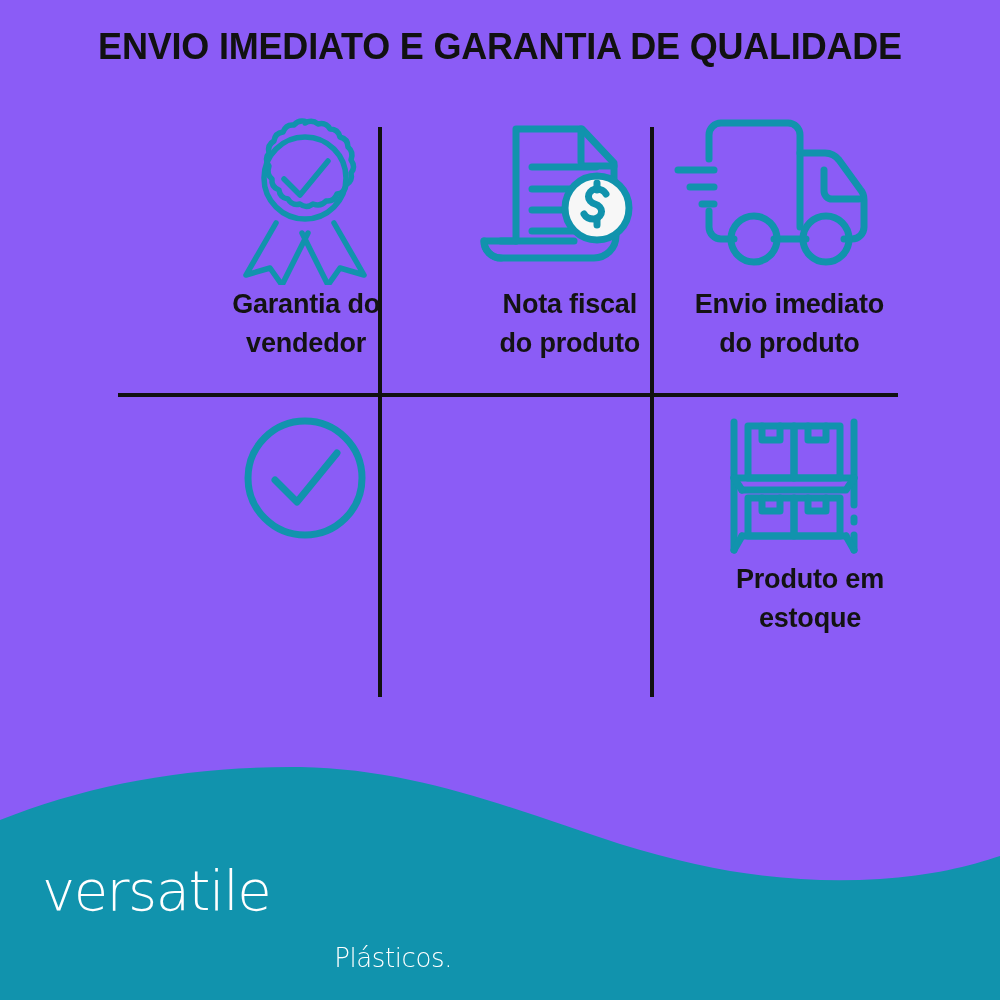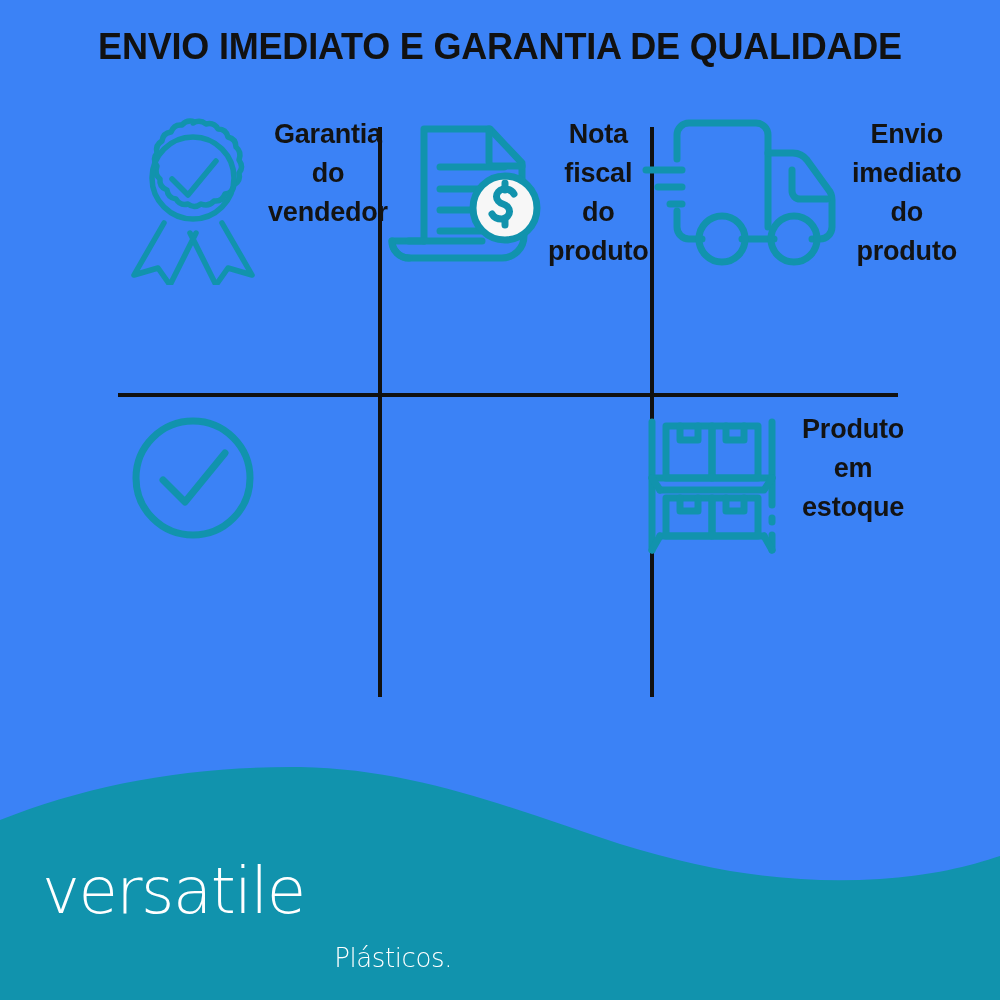--- a/index.html
+++ b/index.html
@@ -6,21 +6,21 @@
   * { margin:0; padding:0; box-sizing:border-box; }
   html, body {
     width:1000px; height:1000px;
     background:#f7f7f7;
     font-family:"Liberation Sans", sans-serif;
     overflow:hidden;
   }
   #page {
     position:relative;
     width:1000px; height:1000px;
-    background:#3b82f6;
+    background:#8b5cf6;
   }
 
   
   .title {
     position:absolute;
     left:0; top:26px;
     width:1000px;
     text-align:center;
     font-family:"Liberation Sans", sans-serif;
     font-weight:bold;
@@ -33,21 +33,22 @@
   
   .grid {
     position:absolute;
     left:118px; top:115px;
     width:780px; height:584px;
   }
   .cell {
     position:absolute;
     width:262px;
     display:flex;
-    align-items:flex-start;
+    flex-direction:column;
+    align-items:flex-end;
   }
   .cell.c0 { left:0px; }
   .cell.c1 { left:260px; }
   .cell.c2 { left:504px; }
   .cell.r0 { top:0px;   height:279px; }
   .cell.r1 { top:295px; height:289px; }
 
   .icon-wrap {
     height:170px;
     display:flex;
@@ -92,21 +93,21 @@
 
   
   .logo {
     position:absolute;
     left:42px; top:845px;
     width:420px;
   }
   .logo-word {
     font-family:"DejaVu Sans", sans-serif;
     font-weight:100;
-    font-size:64px;
+    font-size:56px;
     line-height:92px;
     color:#ffffff;
     letter-spacing:-1.5px;
   }
   .logo-sub {
     font-family:"DejaVu Sans", sans-serif;
     font-weight:300;
     font-size:26px;
     line-height:34px;
     color:#ffffff;

